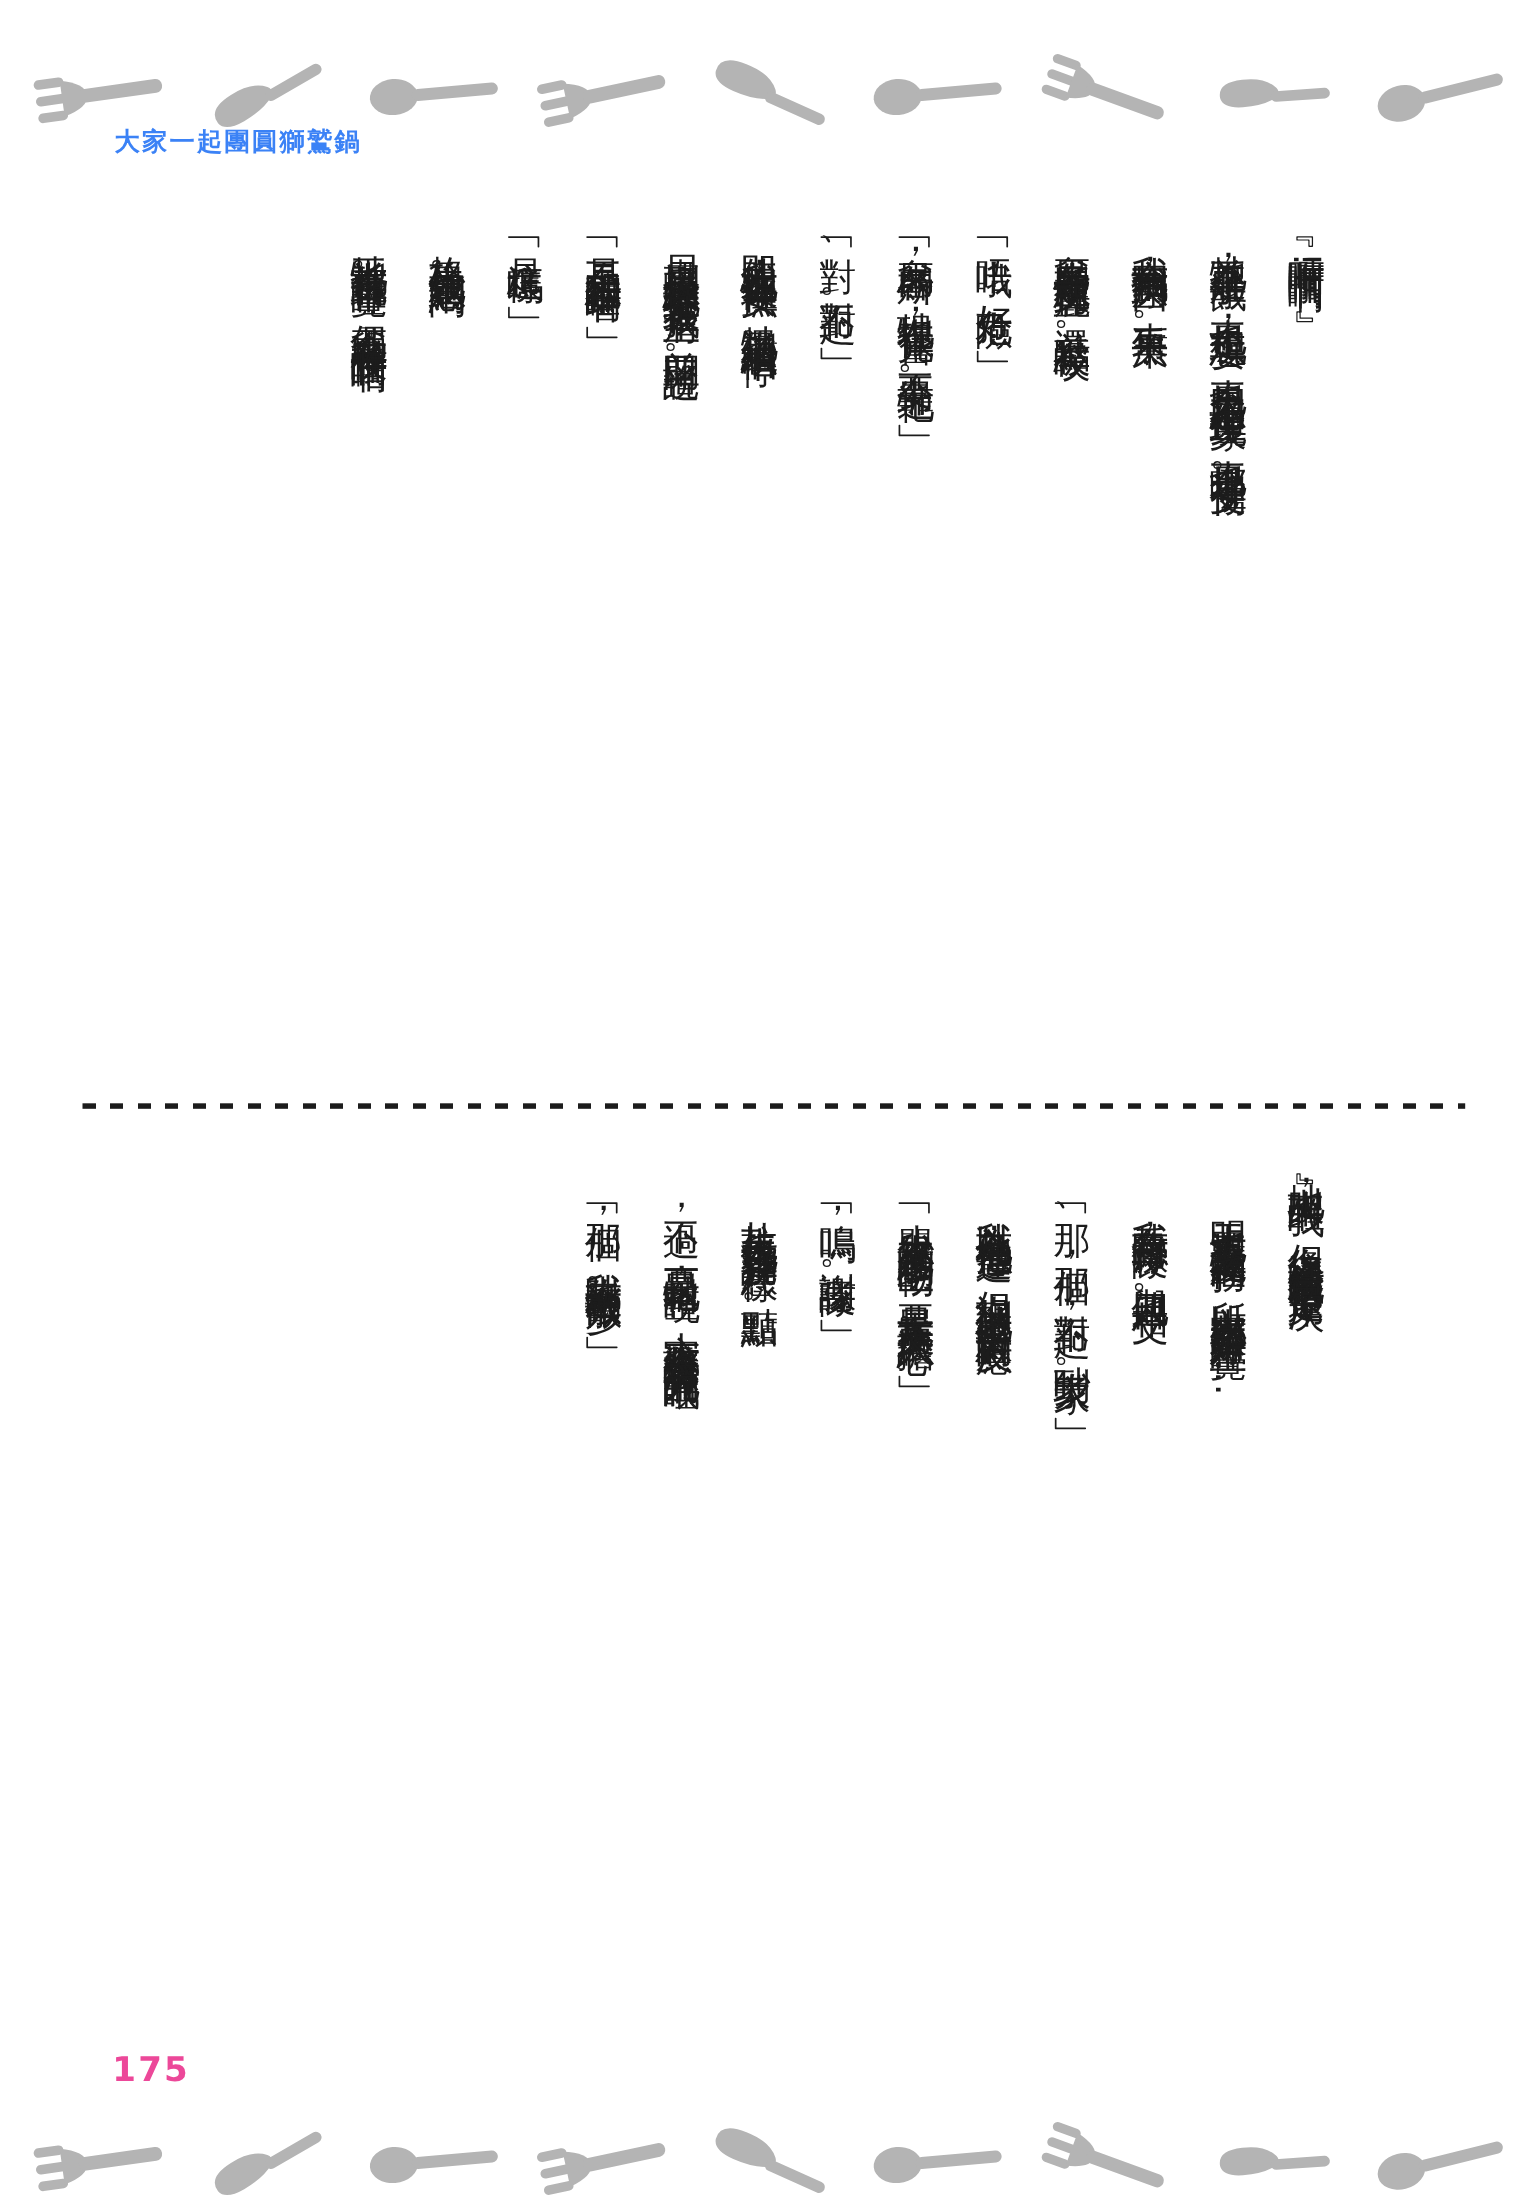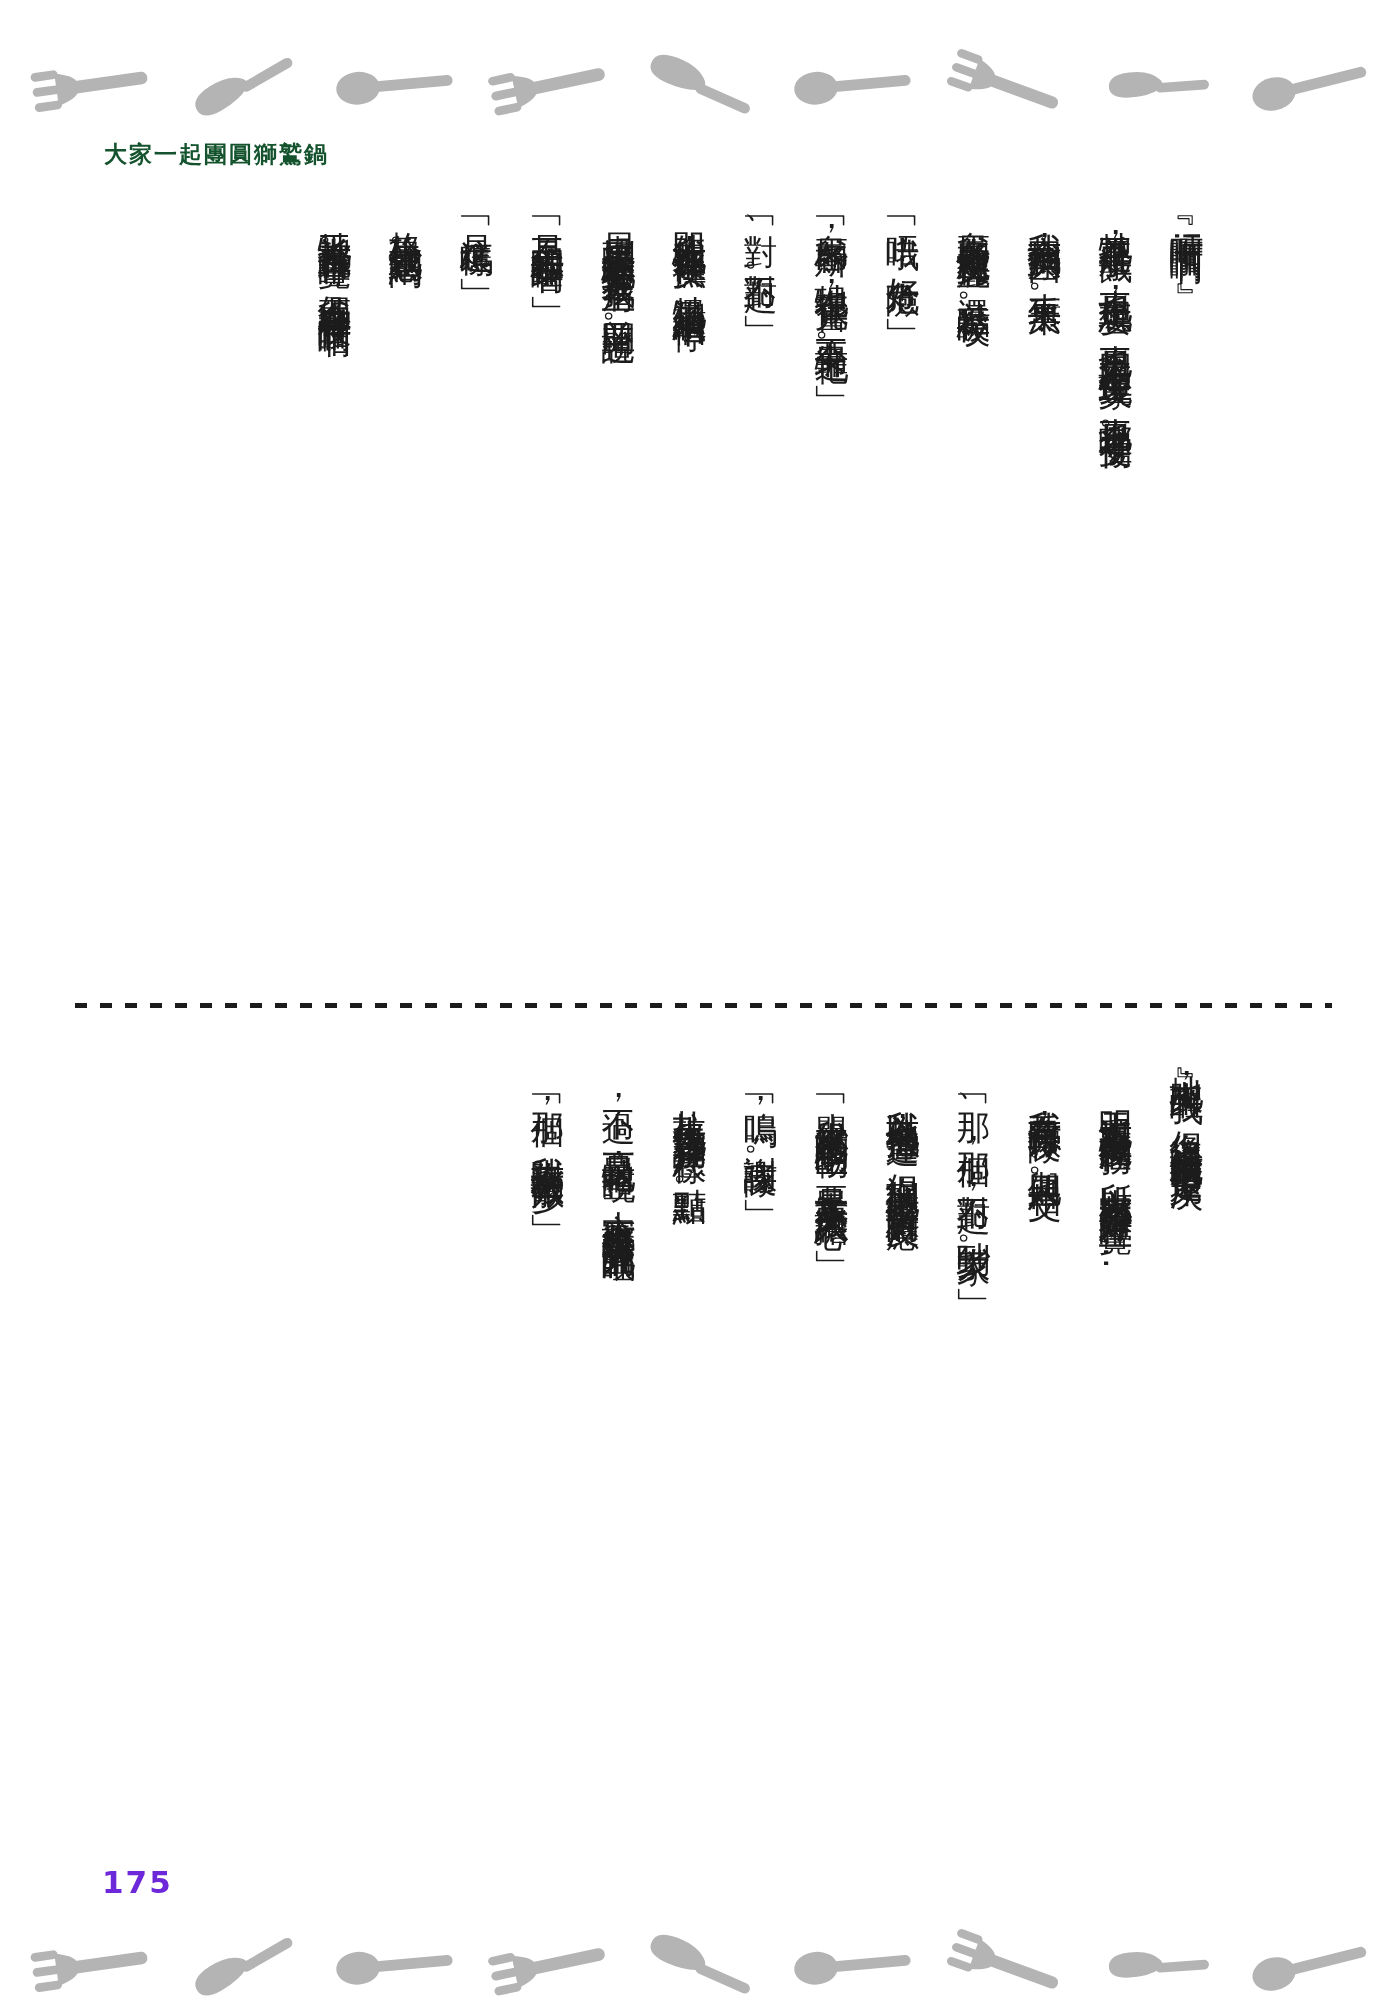--- a/index.html
+++ b/index.html
@@ -22,26 +22,26 @@
   .i2{transform:rotate(-30deg) scale(.94);}
   .i3{transform:rotate(-5deg);}
   .i4{transform:rotate(-12deg);}
   .i5{transform:rotate(24deg) scale(.96);}
   .i6{transform:rotate(-5deg);}
   .i7{transform:rotate(20deg) scale(.97);}
   .i8{transform:rotate(-4deg) scale(.88);}
   .i9{transform:rotate(-14deg);}
   
   .running-head{
-    position:absolute;left:104px;top:139px;
-    font-size:23px;letter-spacing:2px;font-weight:700;color:#14532d;
+    position:absolute;left:104px;top:113px;
+    font-size:23px;letter-spacing:2px;font-weight:700;color:#3b82f6;
   }
   .page-number{
     position:absolute;left:102px;top:1864px;
-    font-size:31px;letter-spacing:2px;font-weight:600;color:#6d28d9;
+    font-size:31px;letter-spacing:2px;font-weight:600;color:#ec4899;
   }
   
   .vblock{
     position:absolute;right:178px;width:1068px;height:820px;
     writing-mode:vertical-rl;text-orientation:mixed;
     font-size:34px;line-height:71px;letter-spacing:3px;
     color:#1c1c1c;text-align:start;
   }
   .vblock.top-block{top:168px;}
   .vblock.bottom-block{top:1046px;}

